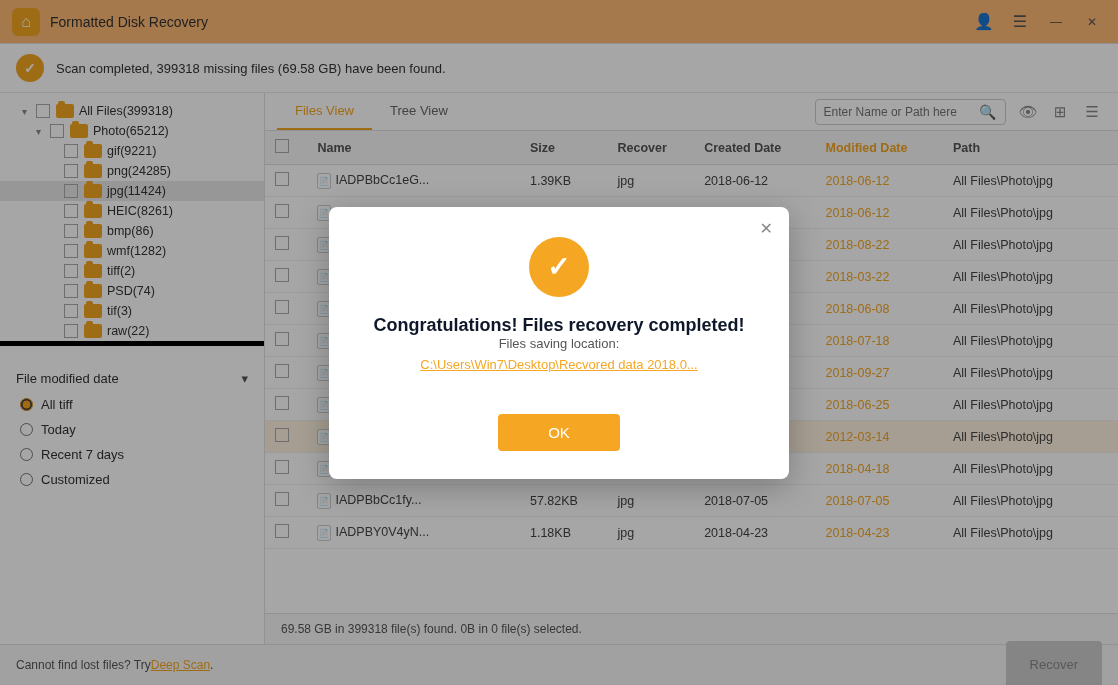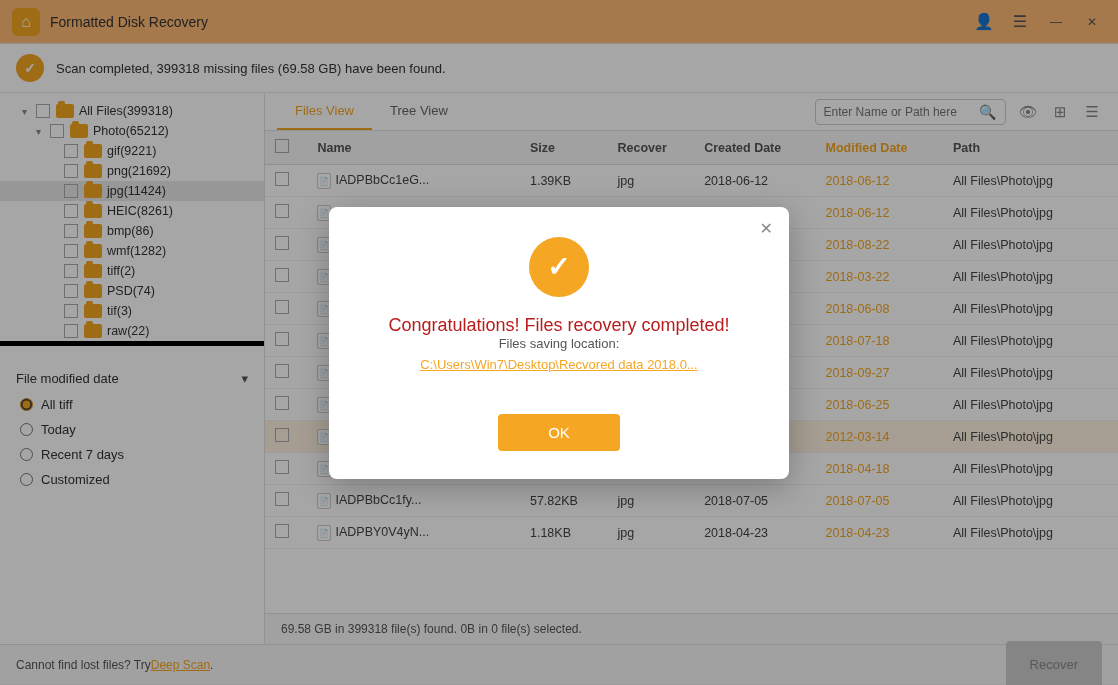--- a/index.html
+++ b/index.html
@@ -99,21 +99,21 @@
     }
     .modal {
       background: #fff; border-radius: 8px; width: 460px; padding: 30px 40px 28px;
       box-shadow: 0 8px 32px rgba(0,0,0,0.25); position: relative; text-align: center;
     }
     .modal-close {
       position: absolute; top: 12px; right: 16px; cursor: pointer; font-size: 16px; color: #888; background: none; border: none;
     }
     .modal-icon { width: 60px; height: 60px; background: #f5a623; border-radius: 50%; display: flex; align-items: center; justify-content: center; margin: 0 auto 18px; }
     .modal-icon::after { content: '✓'; color: #fff; font-size: 28px; font-weight: bold; }
-    .modal-title { font-size: 18px; font-weight: 400; color: #b91c1c; margin-bottom: 0; }
+    .modal-title { font-size: 18px; font-weight: 700; color: #0f172a; margin-bottom: 0; }
     .modal-body { font-size: 13px; color: #555; margin-bottom: 6px; }
     .modal-link { color: #f5a623; font-size: 13px; text-decoration: underline; cursor: pointer; margin-bottom: 24px; display: block; }
     .modal-ok-btn { background: #f5a623; color: #fff; border: none; border-radius: 4px; padding: 10px 50px; font-size: 15px; cursor: pointer; margin-top: 18px; }
 
     
     ::-webkit-scrollbar { width: 6px; }
     ::-webkit-scrollbar-track { background: #f5f5f5; }
     ::-webkit-scrollbar-thumb { background: #ccc; border-radius: 3px; }
   </style>
 </head>
@@ -157,21 +157,21 @@
       <span class="caret"></span>
       <span class="checkbox"></span>
       <span class="folder-icon"></span>
       <span class="label">gif(9221)</span>
     </div>
 
     <div class="tree-item tree-indent3">
       <span class="caret"></span>
       <span class="checkbox"></span>
       <span class="folder-icon"></span>
-      <span class="label">png(21692)</span>
+      <span class="label">png(24285)</span>
     </div>
 
     <div class="tree-item tree-indent3 selected">
       <span class="caret"></span>
       <span class="checkbox"></span>
       <span class="folder-icon"></span>
       <span class="label">jpg(11424)</span>
     </div>
 
     <div class="tree-item tree-indent3">

